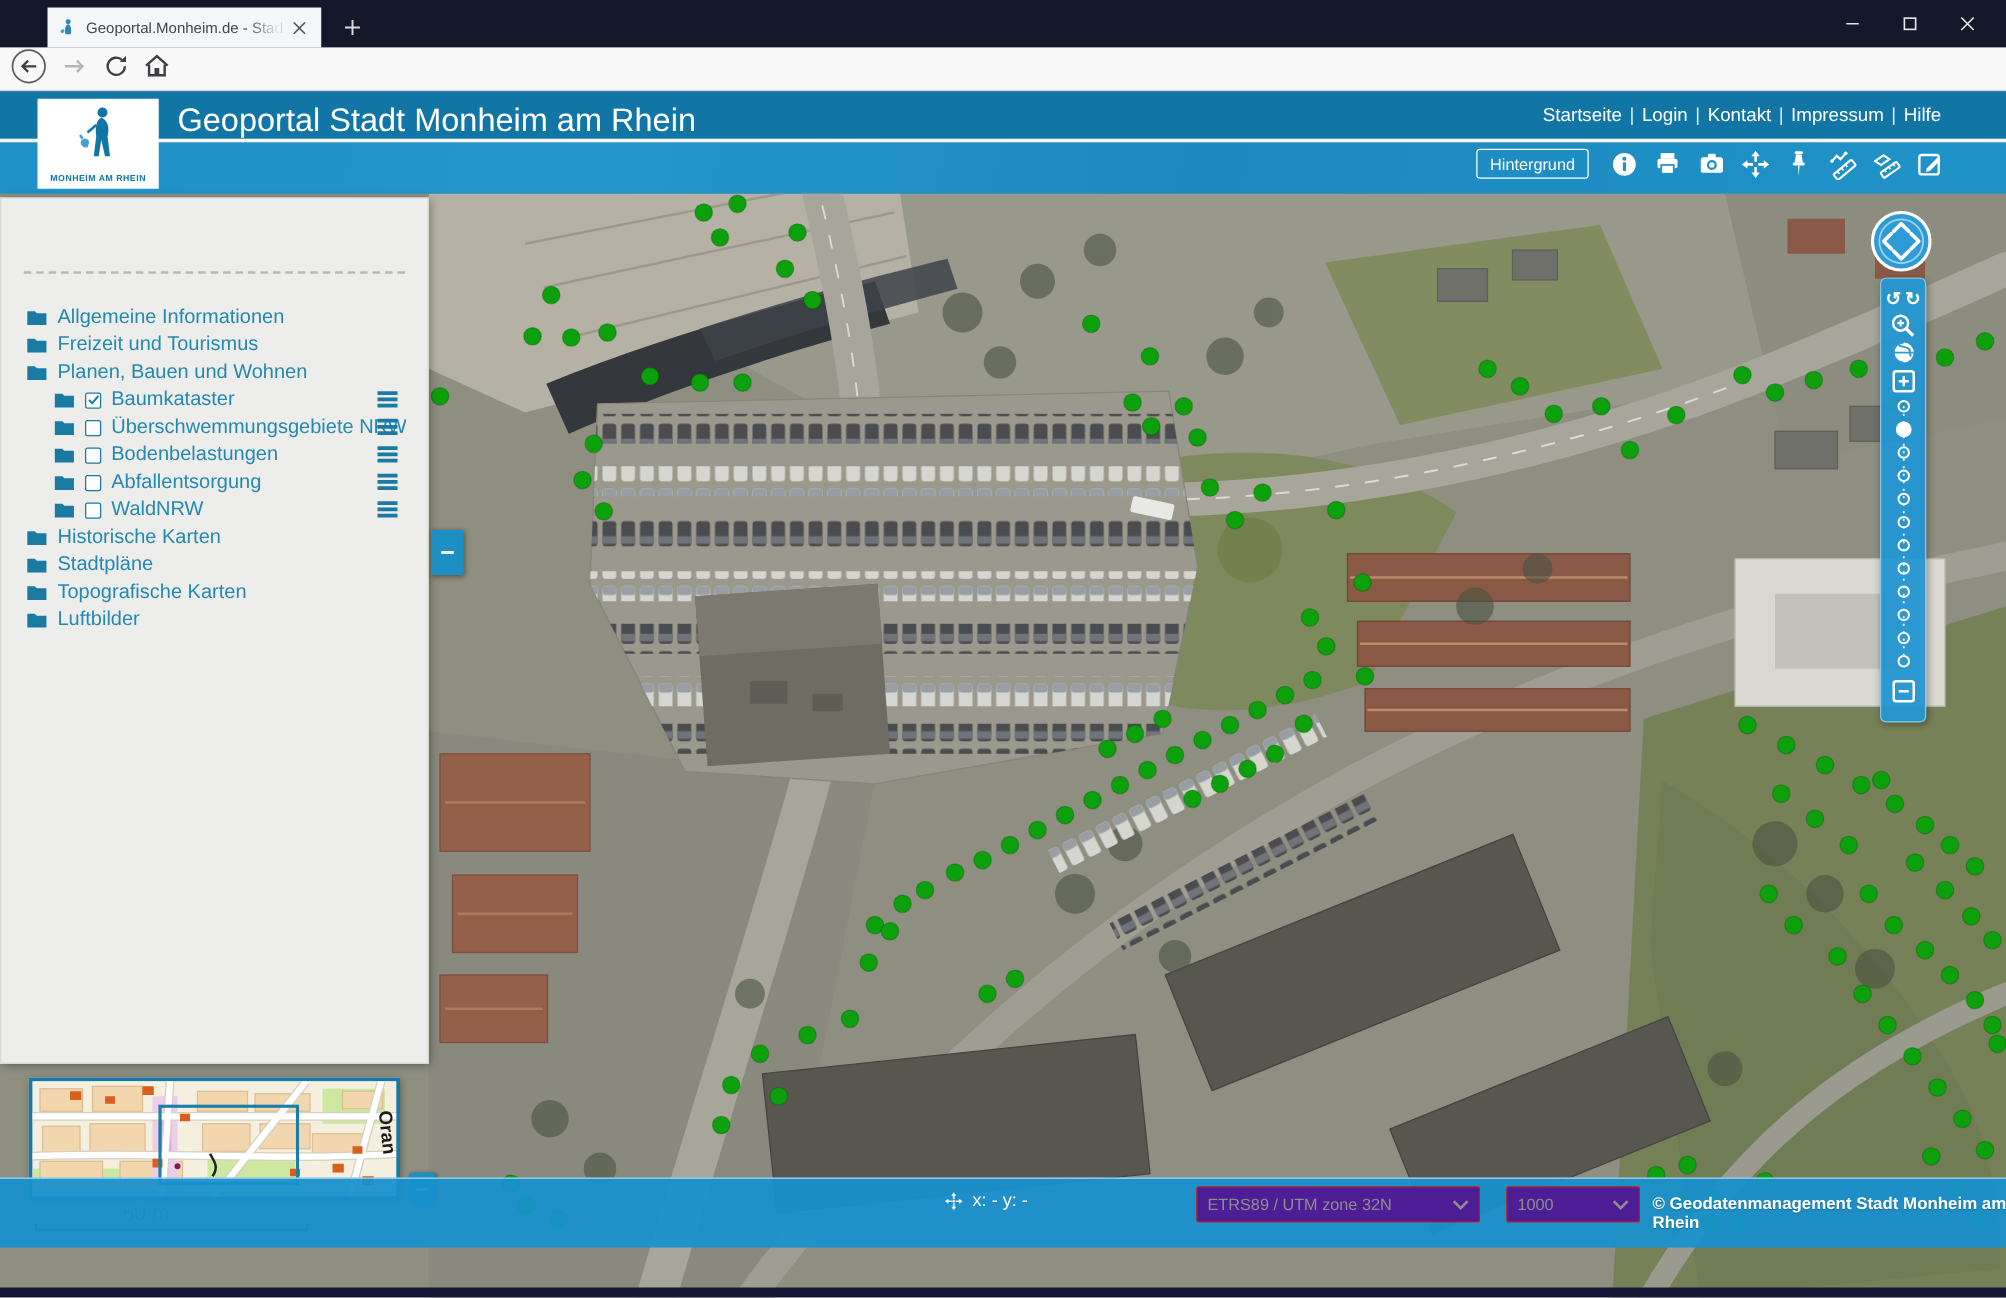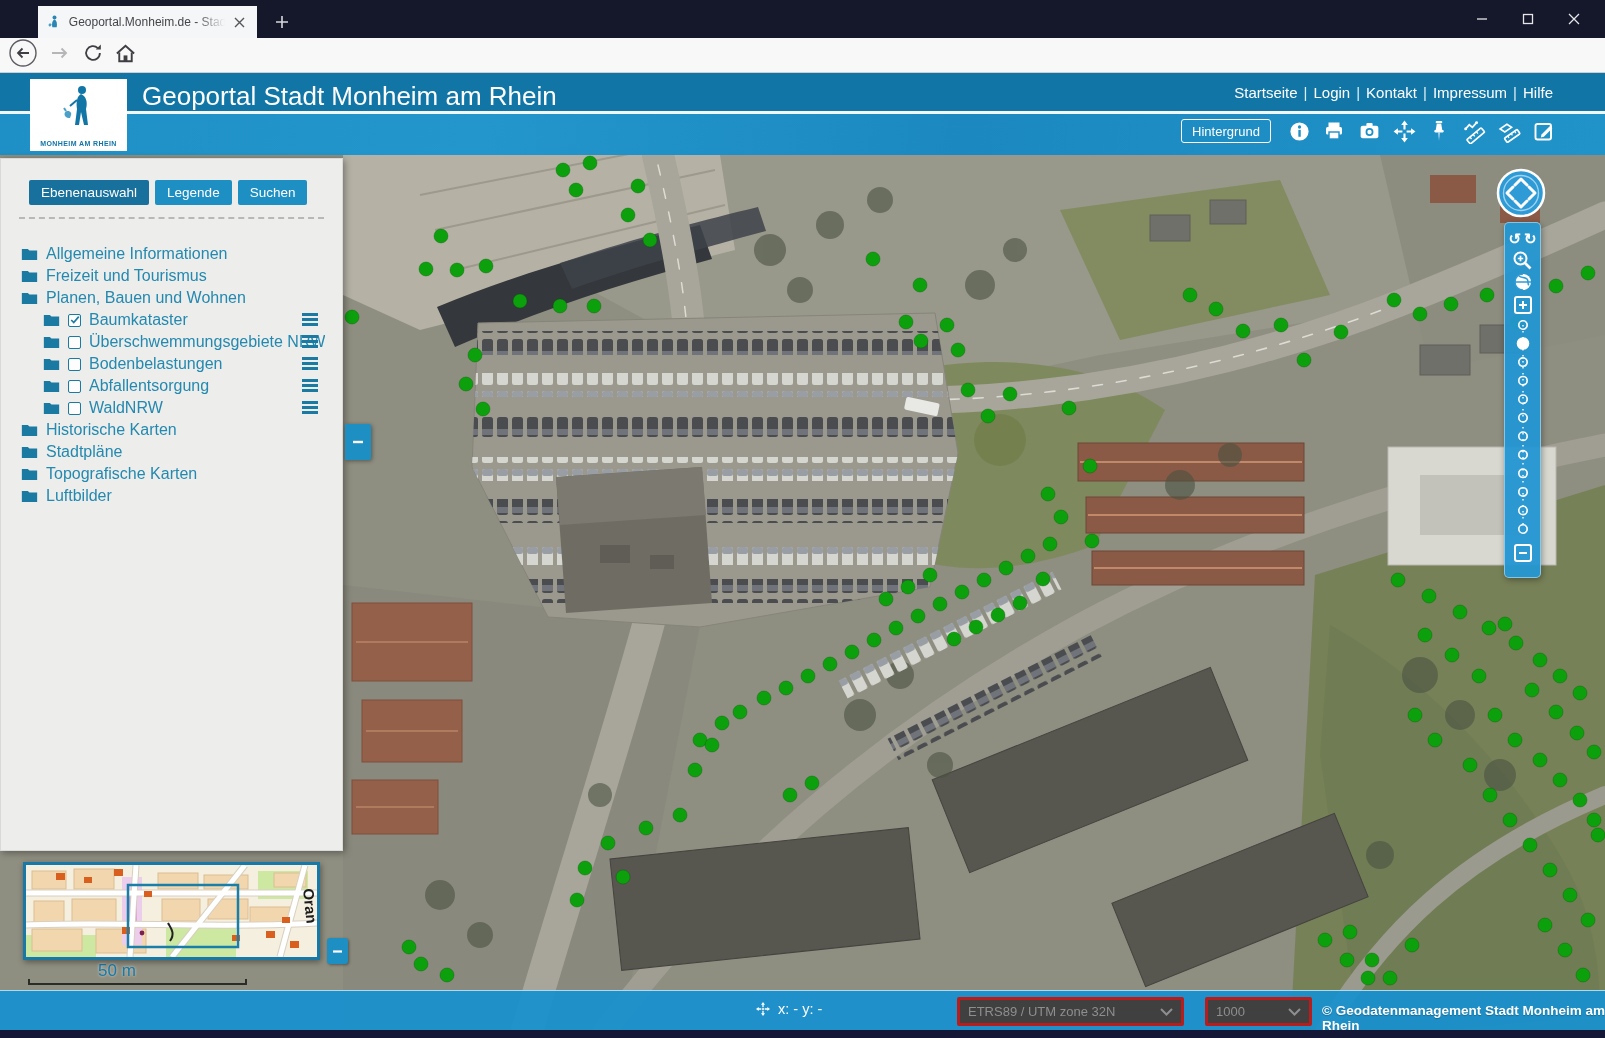--- a/index.html
+++ b/index.html
@@ -72,23 +72,23 @@
   .pan-rose { position:absolute; left:1496px; top:13px; z-index:5; }
   .ctl-panel { position:absolute; left:1504px; top:67px; width:37px; height:356px; background:rgba(36,150,210,.95); border:1px solid rgba(255,255,255,.45); border-radius:5px; z-index:5; display:flex; flex-direction:column; align-items:center; padding-top:6px; box-shadow:1px 2px 6px rgba(0,0,0,.35); }
   .undo-row { display:flex; gap:3px; color:#fff; font-size:15px; font-weight:bold; height:20px; align-items:center; }
   .undo-row span { cursor:default; }
   .ctl-ic { width:24px; height:22px; display:flex; align-items:center; justify-content:center; }
   .sq-btn { width:18px; height:18px; border:2px solid #fff; border-radius:3px; margin:3px 0; position:relative; }
   .sq-btn::before { content:""; position:absolute; left:3px; top:6px; width:8px; height:2px; background:#fff; }
   .sq-btn.plus::after { content:""; position:absolute; left:6px; top:3px; width:2px; height:8px; background:#fff; }
 
   
-  .bottombar { position:absolute; left:0; top:835px; width:100%; height:40px; background:rgba(24,144,205,.94); border-top:1px solid rgba(255,255,255,.65); z-index:7; }
+  .bottombar { position:absolute; left:0; top:787px; width:100%; height:56px; background:rgba(24,144,205,.94); border-top:1px solid rgba(255,255,255,.65); z-index:7; }
   .coords { position:absolute; left:755px; top:10px; display:flex; align-items:center; gap:7px; color:#fff; font-size:14.5px; }
-  .fake-select { position:absolute; top:6px; height:29px; background:#404040; border:3px solid #b91c1c; border-radius:2px; display:flex; align-items:center; justify-content:space-between; padding:0 8px; font-size:13px; color:#8e8e8e; }
+  .fake-select { position:absolute; top:6px; height:29px; background:#4c1d95; border:1px solid #b91c1c; border-radius:2px; display:flex; align-items:center; justify-content:space-between; padding:0 8px; font-size:13px; color:#8e8e8e; }
   .sel-crs { left:957px; width:227px; }
   .sel-scale { left:1205px; width:107px; }
   .copyright { position:absolute; left:1322px; top:12px; color:#ffffff; font-size:13.5px; font-weight:bold; text-shadow:0 1px 1px rgba(0,0,0,.25); }
   .bottom-strip { position:absolute; left:0; top:875px; width:100%; height:8px; background:#141735; z-index:8; }
 </style>
 </head>
 <body>
 
 <div class="stage">
 
@@ -524,25 +524,20 @@
           <circle cx="1347" cy="805" r="7" fill="#0CA10C" stroke="rgba(0,90,0,.35)"></circle>
           <circle cx="1368" cy="823" r="7" fill="#0CA10C" stroke="rgba(0,90,0,.35)"></circle>
           <circle cx="1598" cy="680" r="7" fill="#0CA10C" stroke="rgba(0,90,0,.35)"></circle>
           <circle cx="1435" cy="585" r="7" fill="#0CA10C" stroke="rgba(0,90,0,.35)"></circle>
           <circle cx="1415" cy="560" r="7" fill="#0CA10C" stroke="rgba(0,90,0,.35)"></circle>
           <circle cx="1190" cy="140" r="7" fill="#0CA10C" stroke="rgba(0,90,0,.35)"></circle>
         </g>
     </svg>
 
     <div class="sidebar">
-      <div class="side-tabs" id="side-tabs">
-          <button class="side-tab active">Ebenenauswahl</button>
-          <button class="side-tab">Legende</button>
-          <button class="side-tab">Suchen</button>
-        </div>
       <div class="dash-sep"></div>
       <div class="tree" id="layer-tree">
           <div class="tree-row">
             <svg viewBox="0 0 20 16" width="17" height="14">
               <path d="M1 2 L8 2 L10 4 L19 4 L19 15 L1 15 Z" fill="#1B7AA2"></path>
             </svg>
             <span class="tree-label">Allgemeine Informationen</span>
           </div>
           <div class="tree-row">
             <svg viewBox="0 0 20 16" width="17" height="14">

